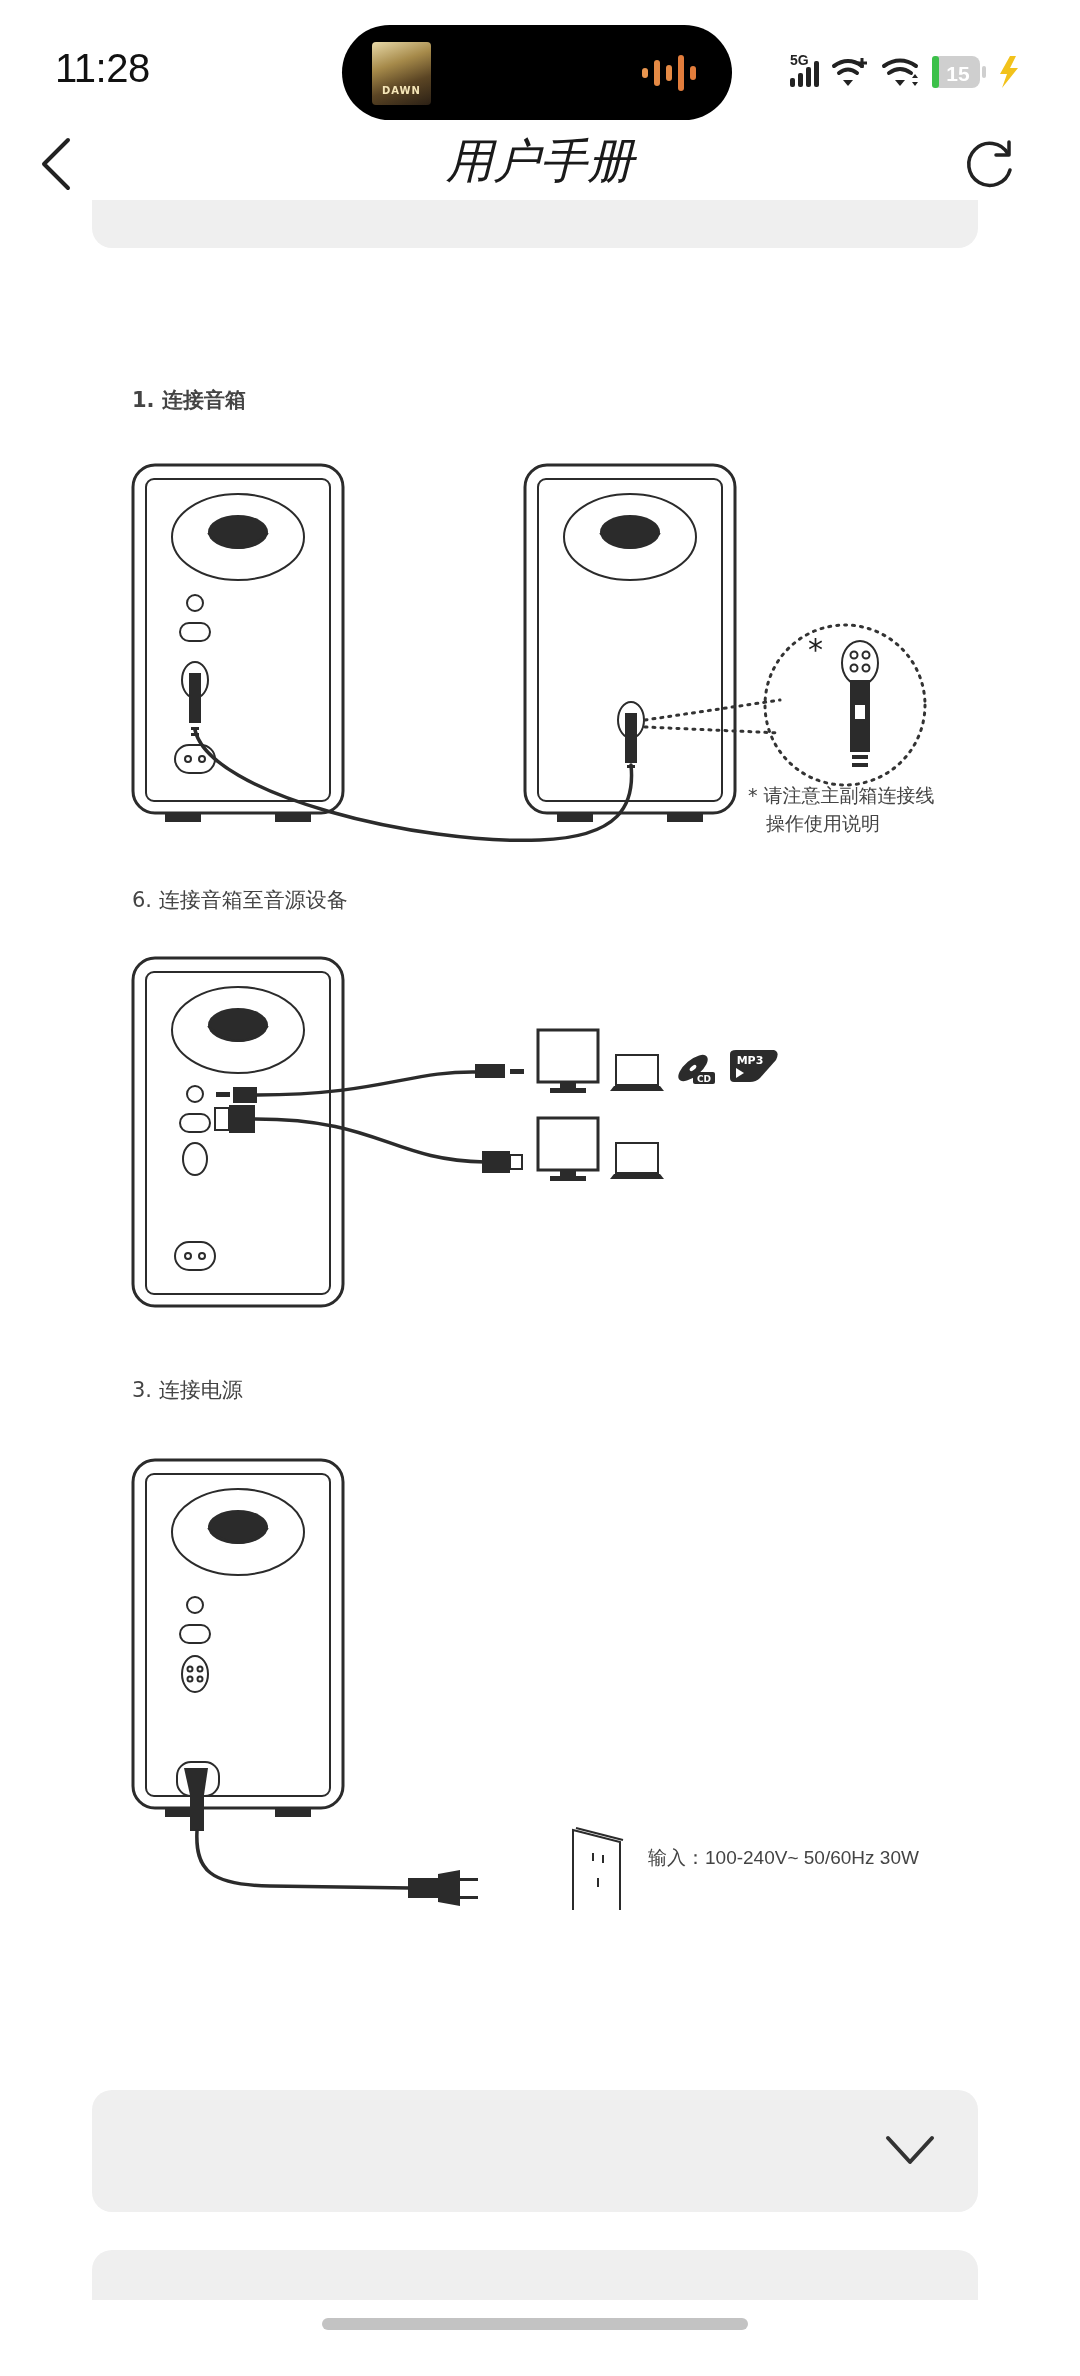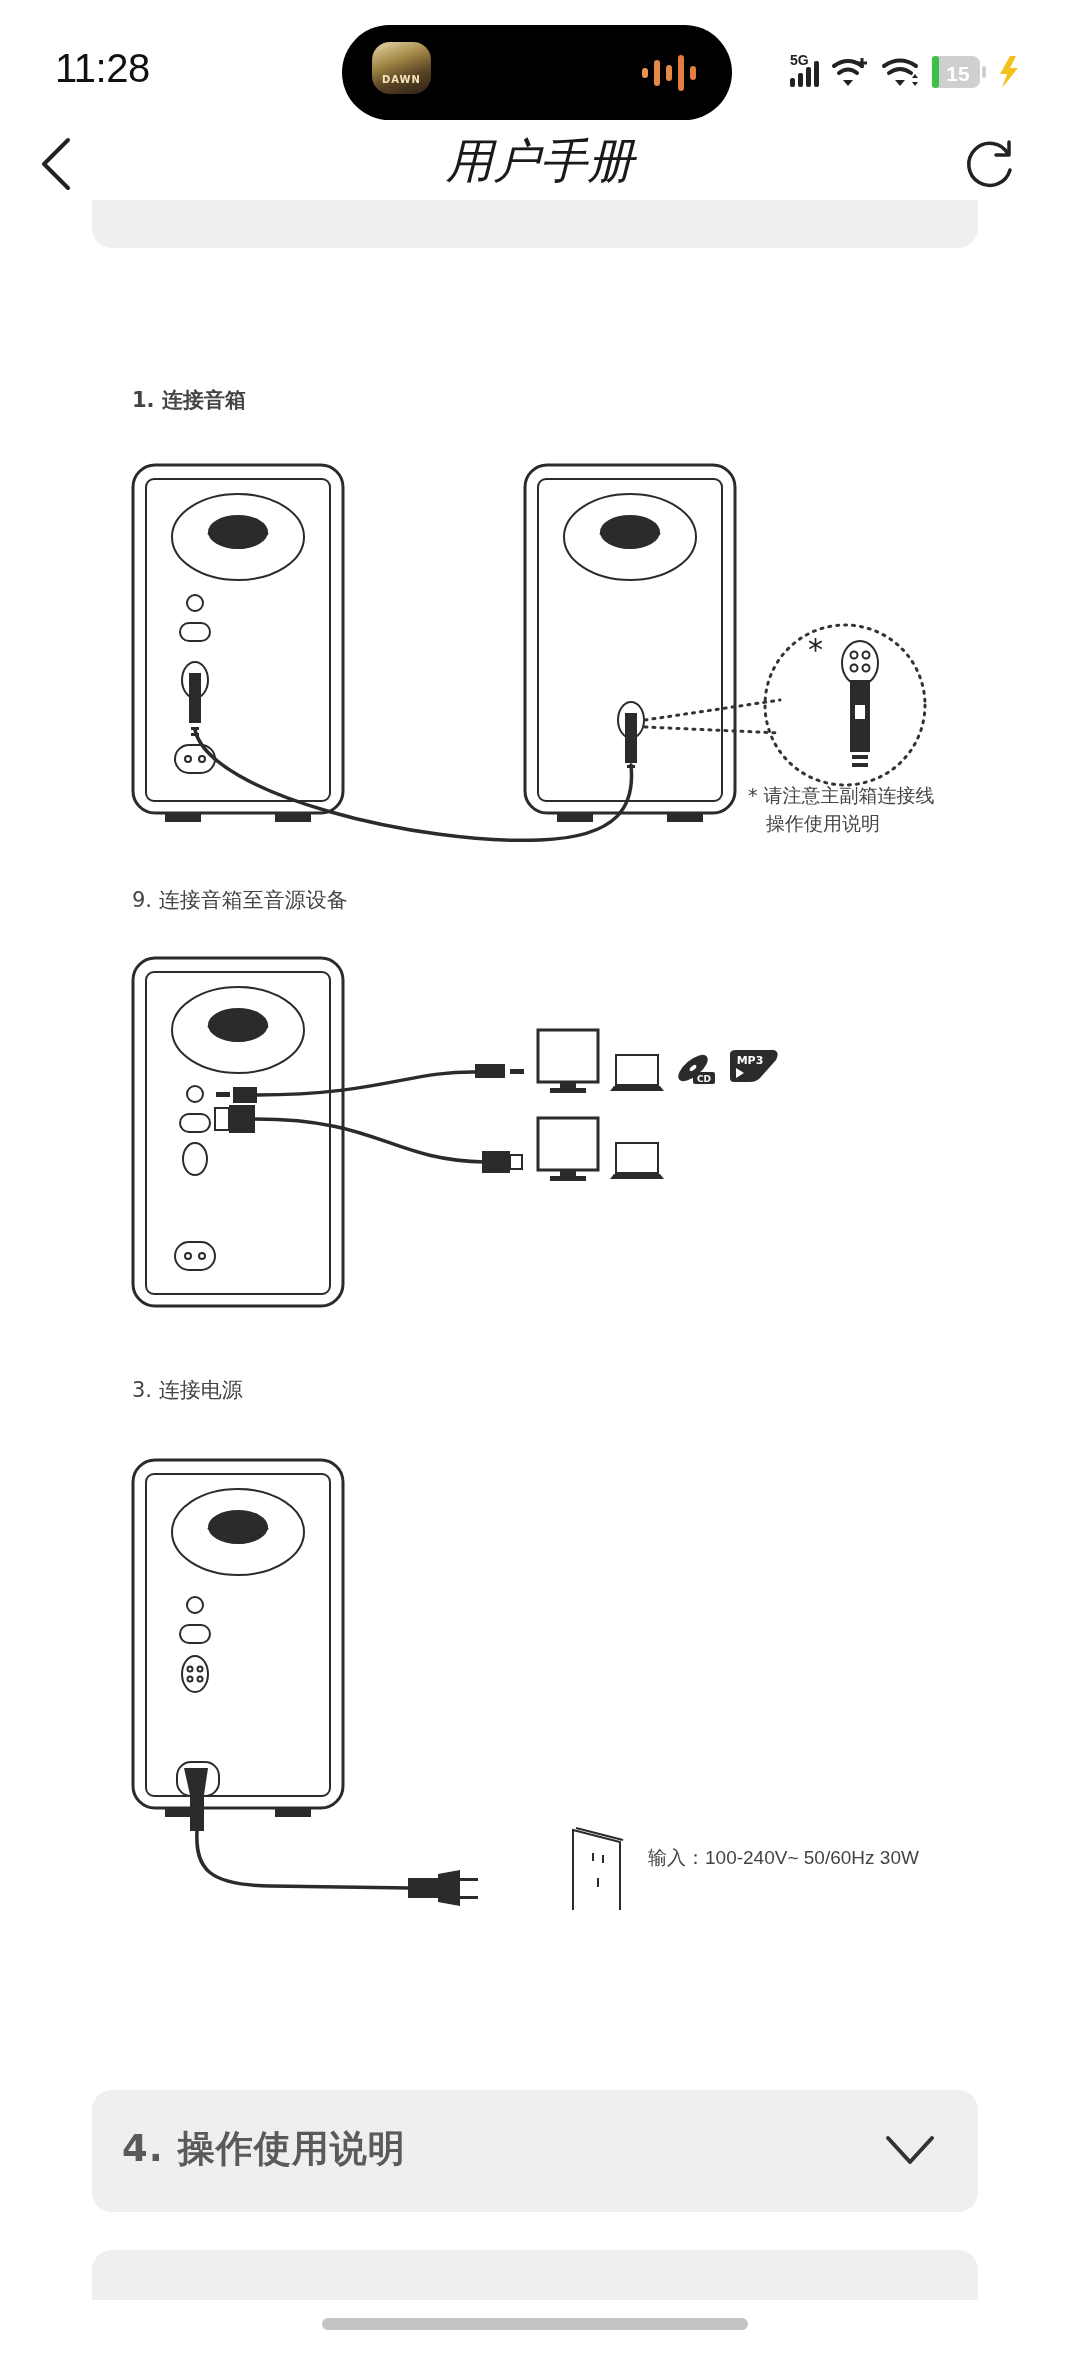--- a/index.html
+++ b/index.html
@@ -6,21 +6,21 @@
   body {
     width:1080px; height:2376px; overflow:hidden; position:relative;
     background:#ffffff;
     font-family:"DejaVu Sans", "Liberation Sans", sans-serif;
     color:#222;
   }
   .abs { position:absolute; }
   
   .time { left:55px; top:46px; font-size:40px; font-weight:500; color:#111; letter-spacing:-0.5px; font-family:"Liberation Sans", sans-serif; }
   .island { left:342px; top:25px; width:390px; height:95px; border-radius:48px; background:#000; }
-  .island .appicon { position:absolute; left:30px; top:17px; width:59px; height:52px; border-radius:18px;
+  .island .appicon { position:absolute; left:30px; top:17px; width:59px; height:63px; border-radius:4px;
     background:linear-gradient(160deg,#e8d9a8 0%,#a68a4a 35%,#5b4524 65%,#2b2015 100%); overflow:hidden; }
   .island .appicon span { position:absolute; bottom:9px; left:0; right:0; text-align:center; font-size:10px; color:#f5e6b8; font-weight:bold; letter-spacing:1px; }
   .island .wave { position:absolute; right:30px; top:30px; width:60px; height:36px; }
   .sb-icons { right:40px; top:52px; width:250px; height:40px; }
   
   .nav-back { left:36px; top:136px; width:40px; height:56px; cursor:pointer; }
   .nav-title { left:0; right:0; top:130px; text-align:center; font-size:47px; color:#1a1a1a; font-weight:400;font-style:italic; }
   .nav-refresh { left:962px; top:136px; width:56px; height:56px; cursor:pointer; }
   
   .card-top { left:92px; top:200px; width:886px; height:48px; background:#efefef; border-radius:0 0 20px 20px; }
@@ -152,21 +152,21 @@
     <rect x="732" y="300" width="16" height="4" class="blk"></rect>
     <rect x="732" y="308" width="16" height="4" class="blk"></rect>
   </g>
 </svg>
 
 <div class="abs note" style="left:716px; top:781px;margin-left:32px;">
   <div>* 请注意主副箱连接线</div>
   <div style="padding-left:18px;">操作使用说明</div>
 </div>
 
-<div class="abs step" style="left:132px; top:886px;">9. 连接音箱至音源设备</div>
+<div class="abs step" style="left:132px; top:886px;">6. 连接音箱至音源设备</div>
 
 <svg class="abs" style="left:120px; top:950px;" width="700" height="360" viewBox="0 0 700 360">
   <g>
     <rect x="13" y="8" width="210" height="348" rx="22" class="ln"></rect>
     <rect x="26" y="22" width="184" height="322" rx="8" class="thin"></rect>
     <ellipse cx="118" cy="80" rx="66" ry="43" class="thin"></ellipse>
     <ellipse cx="118" cy="75" rx="30" ry="17" class="blk"></ellipse>
     <path d="M88 76 Q118 106 148 76" class="thin"></path>
     <circle cx="75" cy="144" r="8" class="thin"></circle>
     <rect x="60" y="164" width="30" height="18" rx="9" class="thin"></rect>
@@ -256,21 +256,20 @@
     <path d="M456 378 L503 390" class="thin"></path>
     <rect x="472" y="403" width="2" height="8" class="blk"></rect>
     <rect x="482" y="405" width="2" height="8" class="blk"></rect>
     <rect x="477" y="428" width="2" height="9" class="blk"></rect>
   </g>
 </svg>
 
 <div class="abs spec" style="left:648px; top:1845px;">输入：100-240V~ 50/60Hz 30W</div>
 
 <div class="abs card-4">
-  <div class="lbl">4.  操作使用说明</div>
   <svg class="chev" viewBox="0 0 52 40">
     <path d="M4 8 L26 32 L48 8" stroke="#333" stroke-width="4" fill="none" stroke-linecap="round" stroke-linejoin="round"></path>
   </svg>
 </div>
 
 <div class="abs card-5"></div>
 
 <div class="abs home-ind"></div>
 
 </body></html>

